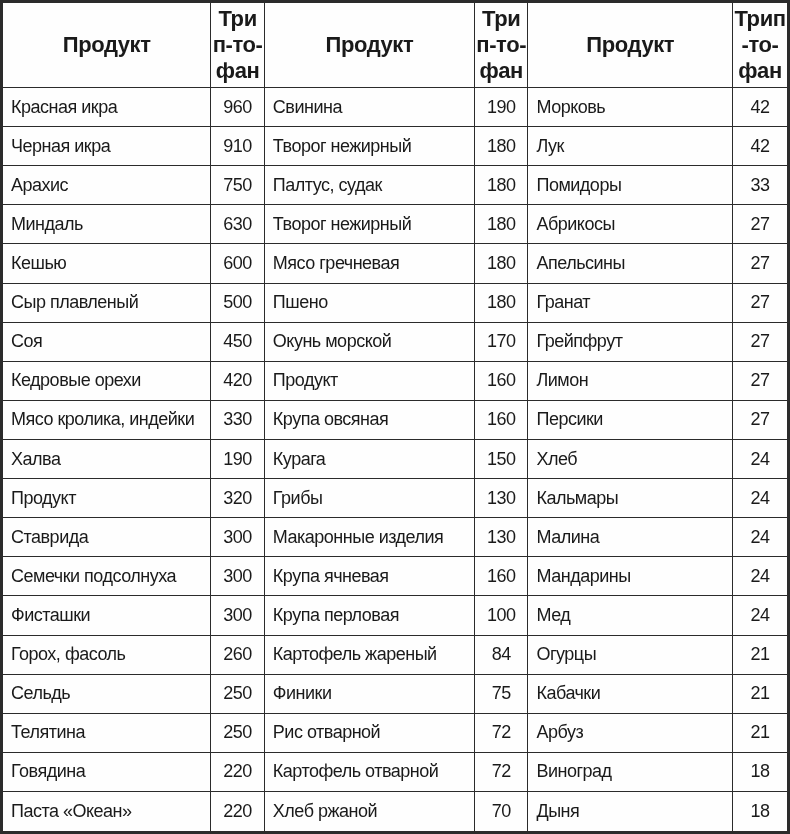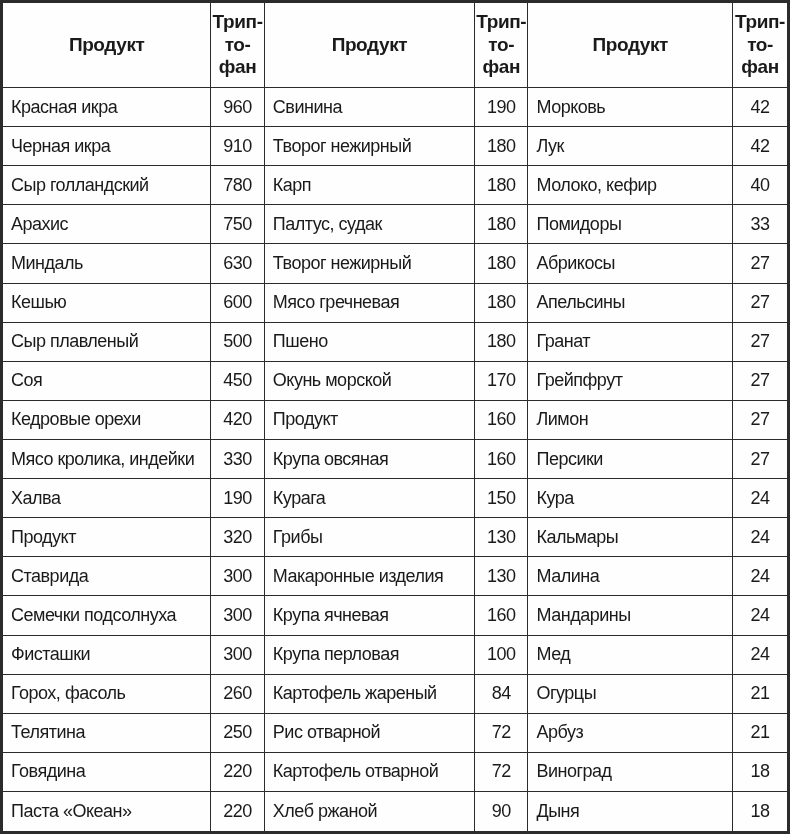--- a/index.html
+++ b/index.html
@@ -27,21 +27,21 @@
   }
   table.trp-table th,
   table.trp-table td {
     border: 1.5px solid #2b2b2b;
     vertical-align: middle;
     overflow: hidden;
     box-sizing: border-box;
   }
   thead tr { height: 86px; }
   thead th {
-    font-size: 19px;
+    font-size: 22px;
     font-weight: bold;
     text-align: center;
     line-height: 1.18;
     letter-spacing: -0.4px;
     padding: 2px;
     border-bottom-width: 2.5px;
   }
   thead th.value-h {
     padding: 2px 1px;
     word-break: normal;
@@ -102,28 +102,20 @@
         </tr>
         <tr>
           <td class="product">Черная икра</td>
           <td class="value">910</td>
           <td class="product">Творог нежирный</td>
           <td class="value">180</td>
           <td class="product">Лук</td>
           <td class="value">42</td>
         </tr>
         <tr>
-          <td class="product">Сыр голландский</td>
-          <td class="value">780</td>
-          <td class="product">Карп</td>
-          <td class="value">180</td>
-          <td class="product">Молоко, кефир</td>
-          <td class="value">40</td>
-        </tr>
-        <tr>
           <td class="product">Арахис</td>
           <td class="value">750</td>
           <td class="product">Палтус, судак</td>
           <td class="value">180</td>
           <td class="product">Помидоры</td>
           <td class="value">33</td>
         </tr>
         <tr>
           <td class="product">Миндаль</td>
           <td class="value">630</td>
@@ -170,21 +162,21 @@
           <td class="product">Крупа овсяная</td>
           <td class="value">160</td>
           <td class="product">Персики</td>
           <td class="value">27</td>
         </tr>
         <tr>
           <td class="product">Халва</td>
           <td class="value">190</td>
           <td class="product">Курага</td>
           <td class="value">150</td>
-          <td class="product">Кура</td>
+          <td class="product">Хлеб</td>
           <td class="value">24</td>
         </tr>
         <tr>
           <td class="product">Продукт</td>
           <td class="value">320</td>
           <td class="product">Грибы</td>
           <td class="value">130</td>
           <td class="product">Кальмары</td>
           <td class="value">24</td>
         </tr>
@@ -214,38 +206,46 @@
         </tr>
         <tr>
           <td class="product">Горох, фасоль</td>
           <td class="value">260</td>
           <td class="product">Картофель жареный</td>
           <td class="value">84</td>
           <td class="product">Огурцы</td>
           <td class="value">21</td>
         </tr>
         <tr>
+          <td class="product">Сельдь</td>
+          <td class="value">250</td>
+          <td class="product">Финики</td>
+          <td class="value">75</td>
+          <td class="product">Кабачки</td>
+          <td class="value">21</td>
+        </tr>
+        <tr>
           <td class="product">Телятина</td>
           <td class="value">250</td>
           <td class="product">Рис отварной</td>
           <td class="value">72</td>
           <td class="product">Арбуз</td>
           <td class="value">21</td>
         </tr>
         <tr>
           <td class="product">Говядина</td>
           <td class="value">220</td>
           <td class="product">Картофель отварной</td>
           <td class="value">72</td>
           <td class="product">Виноград</td>
           <td class="value">18</td>
         </tr>
         <tr>
           <td class="product">Паста «Океан»</td>
           <td class="value">220</td>
           <td class="product">Хлеб ржаной</td>
-          <td class="value">90</td>
+          <td class="value">70</td>
           <td class="product">Дыня</td>
           <td class="value">18</td>
         </tr>
       </tbody>
   </table>
 </div>
 
 </body></html>

